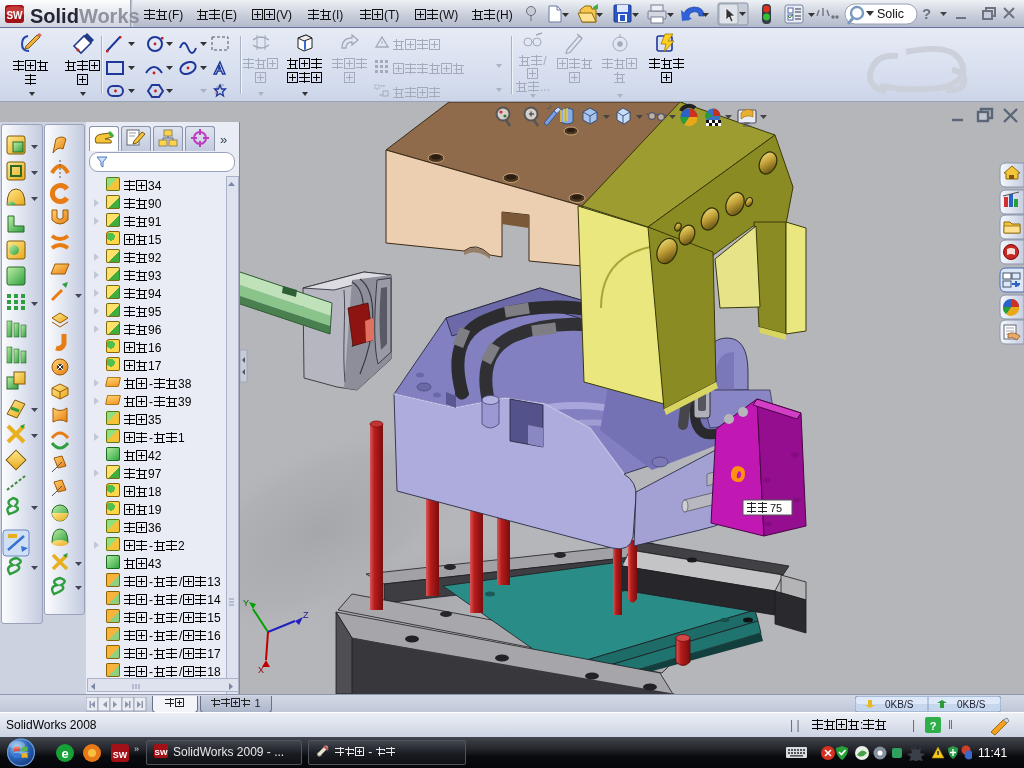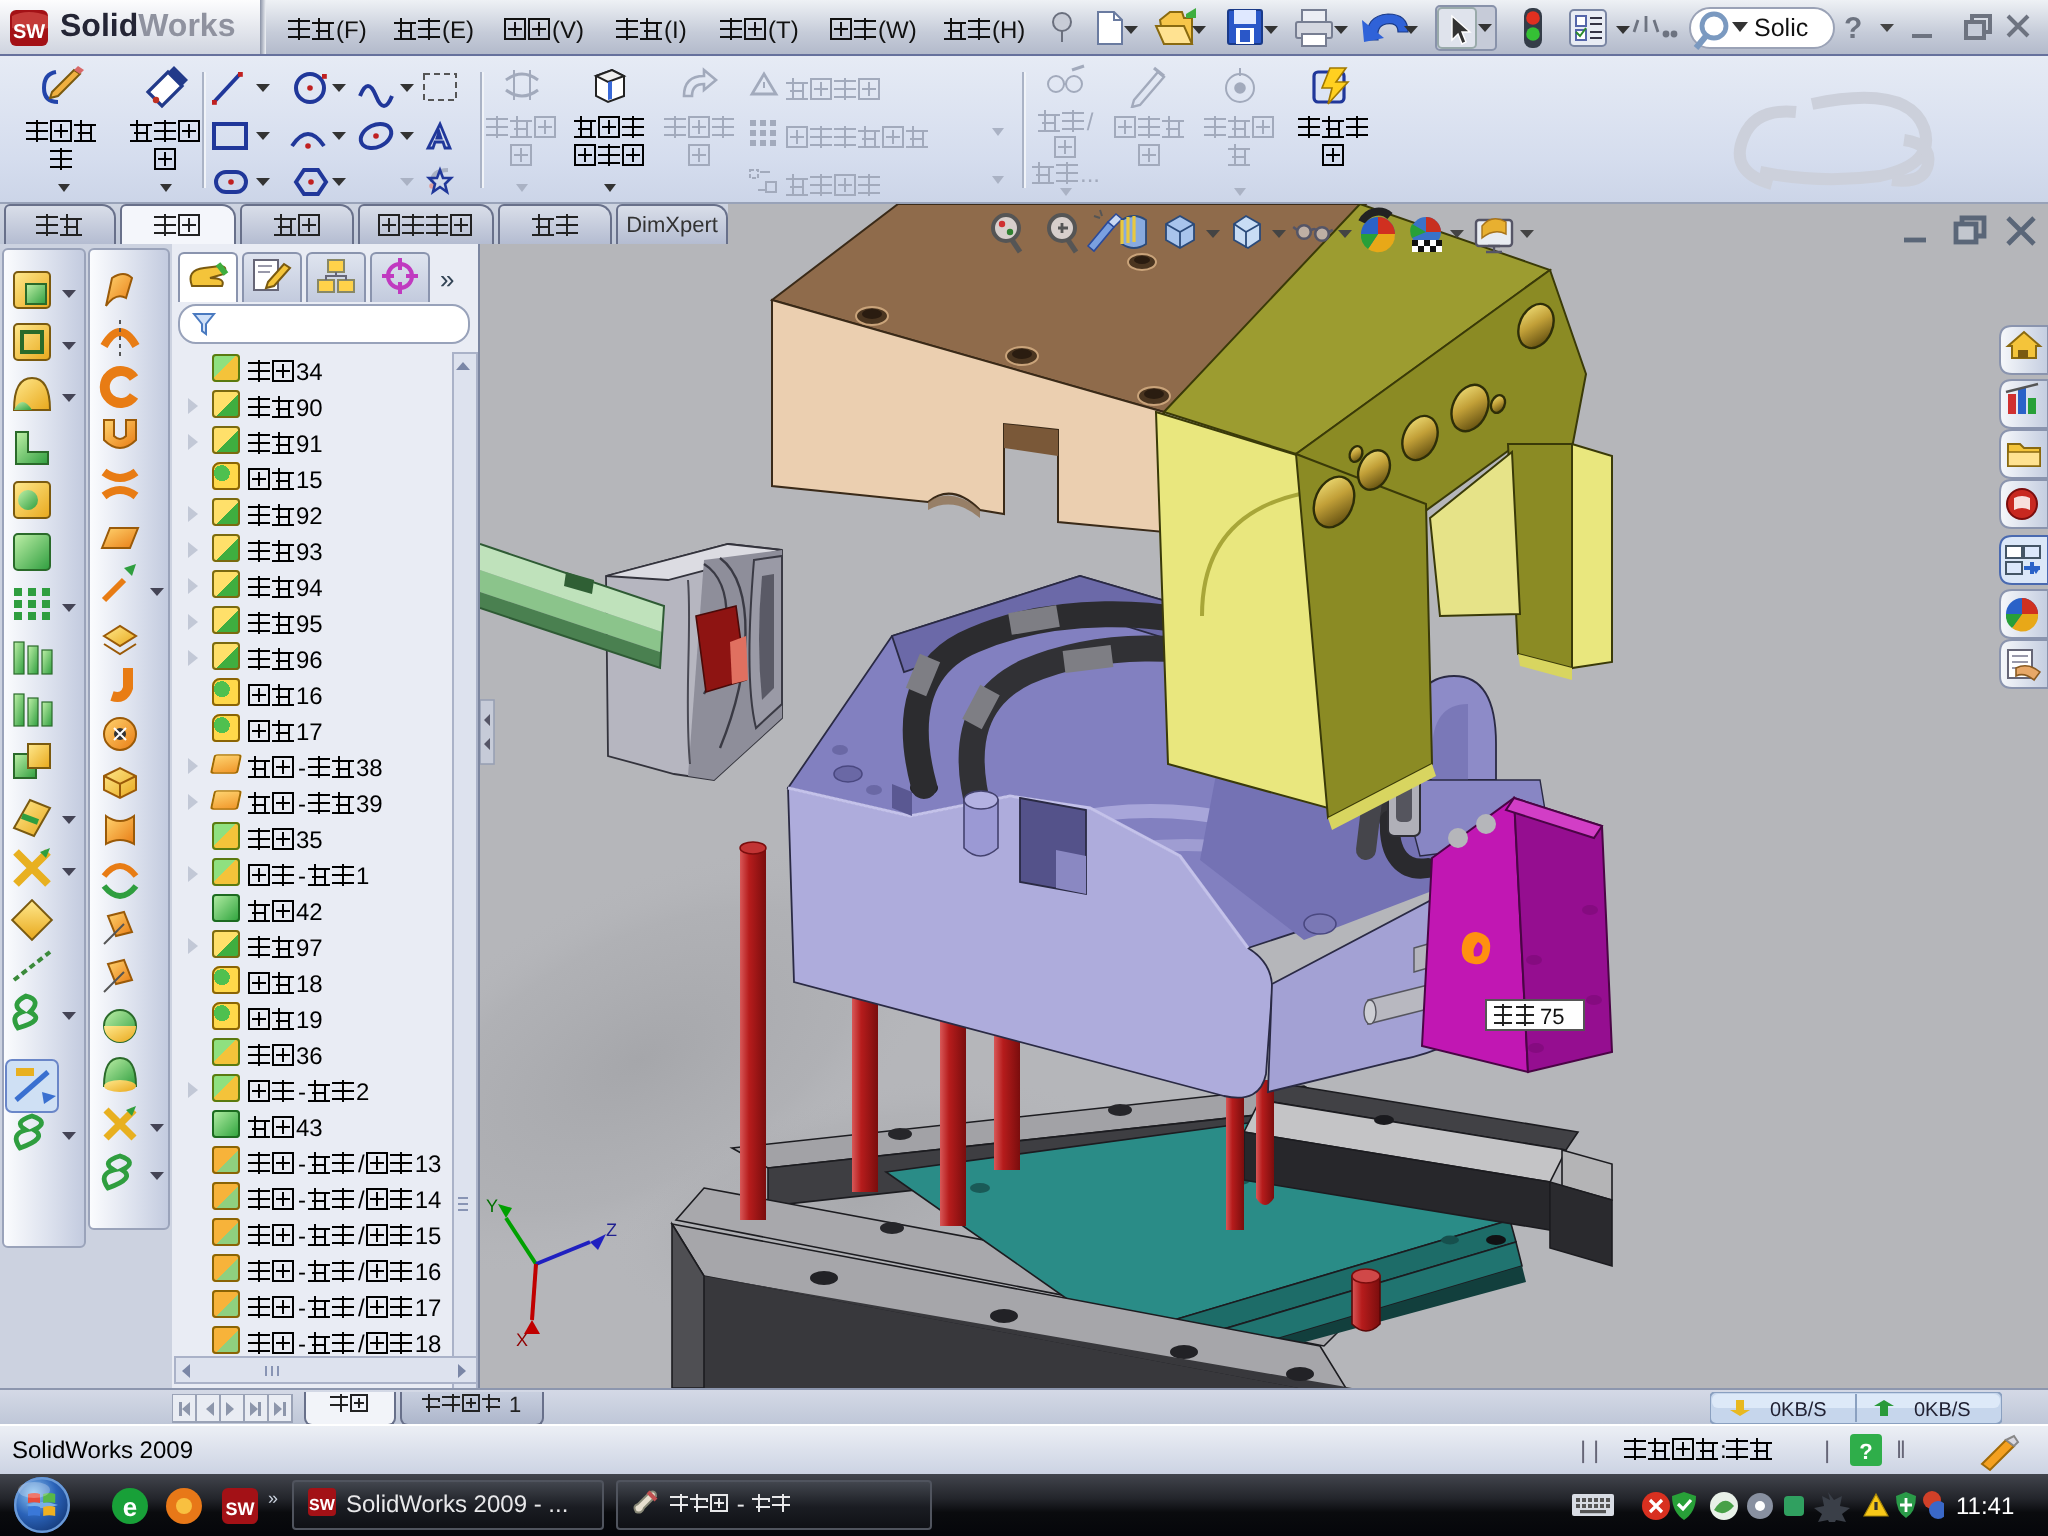--- a/index.html
+++ b/index.html
@@ -337,21 +337,21 @@
 </svg>
 
   <div class="abs" id="title">
     <div class="abs" id="logo"></div>
       <div class="abs" id="logosep"></div>
     <svg class="abs" style="left:4px;top:3px" width="22" height="22" viewBox="0 0 22 22">
         <rect x="1" y="2" width="19" height="18" rx="3" fill="#a31116"></rect>
         <path d="M2 5 q8 -4 18 0 l0 6 q-9 3 -18 0 Z" fill="#c43a38"></path>
         <text x="10.5" y="16" font-size="10" font-weight="bold" fill="#fff" text-anchor="middle">SW</text>
       </svg>
-    <div class="abs" style="left:30px;top:5px;font-size:16px;font-weight:bold;color:#242535;letter-spacing:0">Solid<span style="color:#8f929f">Works</span></div>
+    <div class="abs" style="left:30px;top:5px;font-size:20px;font-weight:bold;color:#242535;letter-spacing:0">Solid<span style="color:#8f929f">Works</span></div>
     <div class="abs menu" style="left:144px"><span class="hz"></span><span class="h3"></span>(F)</div>
     <div class="abs menu" style="left:197px"><span class="h3"></span><span class="hz"></span>(E)</div>
     <div class="abs menu" style="left:252px"><span class="h2"></span><span class="h2"></span>(V)</div>
     <div class="abs menu" style="left:308px"><span class="hz"></span><span class="h3"></span>(I)</div>
     <div class="abs menu" style="left:360px"><span class="hz"></span><span class="h2"></span>(T)</div>
     <div class="abs menu" style="left:415px"><span class="h2"></span><span class="hz"></span>(W)</div>
     <div class="abs menu" style="left:472px"><span class="h3"></span><span class="hz"></span>(H)</div>
     <svg class="abs" style="left:520px;top:0" width="504" height="28" viewBox="0 0 504 28" id="ttools">
       <g stroke="#6a6f7d" fill="none">
           <circle cx="11" cy="11" r="4.5" fill="#c8ccd6"></circle>
@@ -546,28 +546,20 @@
 
     <svg class="abs" style="left:856px;top:14px" width="160" height="58" viewBox="0 0 160 58">
         <g fill="none" stroke="#ccd0db" stroke-width="6">
           <path d="M30 50 q-22 -6 -14 -24 q6 -14 26 -12"></path>
           <path d="M50 10 q48 -10 56 12 q6 18 -22 24 q-30 4 -60 -2"></path>
           <path d="M96 28 q14 2 12 12 q-2 10 -18 8"></path>
         </g>
       </svg>
   </div>
 
-  <div class="abs" id="tabs">
-    <div class="tab" style="left:2px;width:56px"><span class="hz"></span><span class="h3"></span></div>
-    <div class="tab" style="left:120px;width:57px"><span class="h3"></span><span class="h2"></span></div>
-    <div class="tab" style="left:179px;width:68px"><span class="h2"></span><span class="hz"></span><span class="hz"></span><span class="h2"></span></div>
-    <div class="tab" style="left:249px;width:57px"><span class="h3"></span><span class="hz"></span></div>
-    <div class="tab" style="left:308px;width:56px;font-size:11px;color:#333">DimXpert</div>
-    <div class="tab act" style="left:60px;width:58px"><span class="hz"></span><span class="h2"></span></div>
-  </div>
 
   <div class="abs" id="leftdock">
     <div class="strip" style="left:1px;top:2px;width:42px;height:500px"></div>
     <div class="strip" style="left:44px;top:2px;width:41px;height:491px"></div>
     <svg class="abs" style="left:0;top:0" width="86" height="572" viewBox="0 0 86 572" id="dockicons">
         <defs>
 <linearGradient id="dg" x1="0" y1="0" x2="1" y2="1">
             <stop offset="0" stop-color="#bff0a8"></stop>
             <stop offset="1" stop-color="#2f9e3f"></stop>
           </linearGradient>
@@ -865,21 +857,21 @@
         <rect x="1" y="1" width="144" height="7" rx="3" fill="#dde9f8"></rect>
         <line x1="73" y1="1" x2="73" y2="15" stroke="#8aa0c0"></line>
         <path d="M10 5 l5 0 0 -3 3 5 -3 5 0 -3 -5 0Z" fill="#e8b820" transform="rotate(90 14 8)"></path>
         <path d="M82 11 l5 0 0 3 3 -5 -3 -5 0 3 -5 0Z" fill="#2a9a3a" transform="rotate(-90 86 8)"></path>
         <text x="30" y="12" font-size="10" fill="#223">0KB/S</text>
         <text x="102" y="12" font-size="10" fill="#223">0KB/S</text>
       </svg>
   </div>
 
   <div class="abs" id="status">
-    <div class="abs" style="left:6px;top:5px">SolidWorks 2009</div>
+    <div class="abs" style="left:6px;top:5px">SolidWorks 2008</div>
     <div class="abs" style="left:790px;top:5px;color:#667">| |</div>
     <div class="abs" style="left:812px;top:5px"><span class="hz"></span><span class="h3"></span><span class="h2"></span><span class="h3"></span>:<span class="hz"></span><span class="h3"></span></div>
     <div class="abs" style="left:912px;top:5px;color:#667">|</div>
     <svg class="abs" style="left:925px;top:4px" width="16" height="16" viewBox="0 0 16 16">
         <rect x="0" y="0" width="16" height="16" rx="2" fill="#2fae4a"></rect>
         <text x="8" y="12.5" font-size="11" font-weight="bold" fill="#fff" text-anchor="middle">?</text>
       </svg>
     <div class="abs" style="left:948px;top:5px;color:#667">‖</div>
     <svg class="abs" style="left:988px;top:3px" width="26" height="20" viewBox="0 0 26 20">
         <path d="M3 16 L15 4 l4 3 -12 12Z" fill="#f4a020" stroke="#a06a08"></path>

